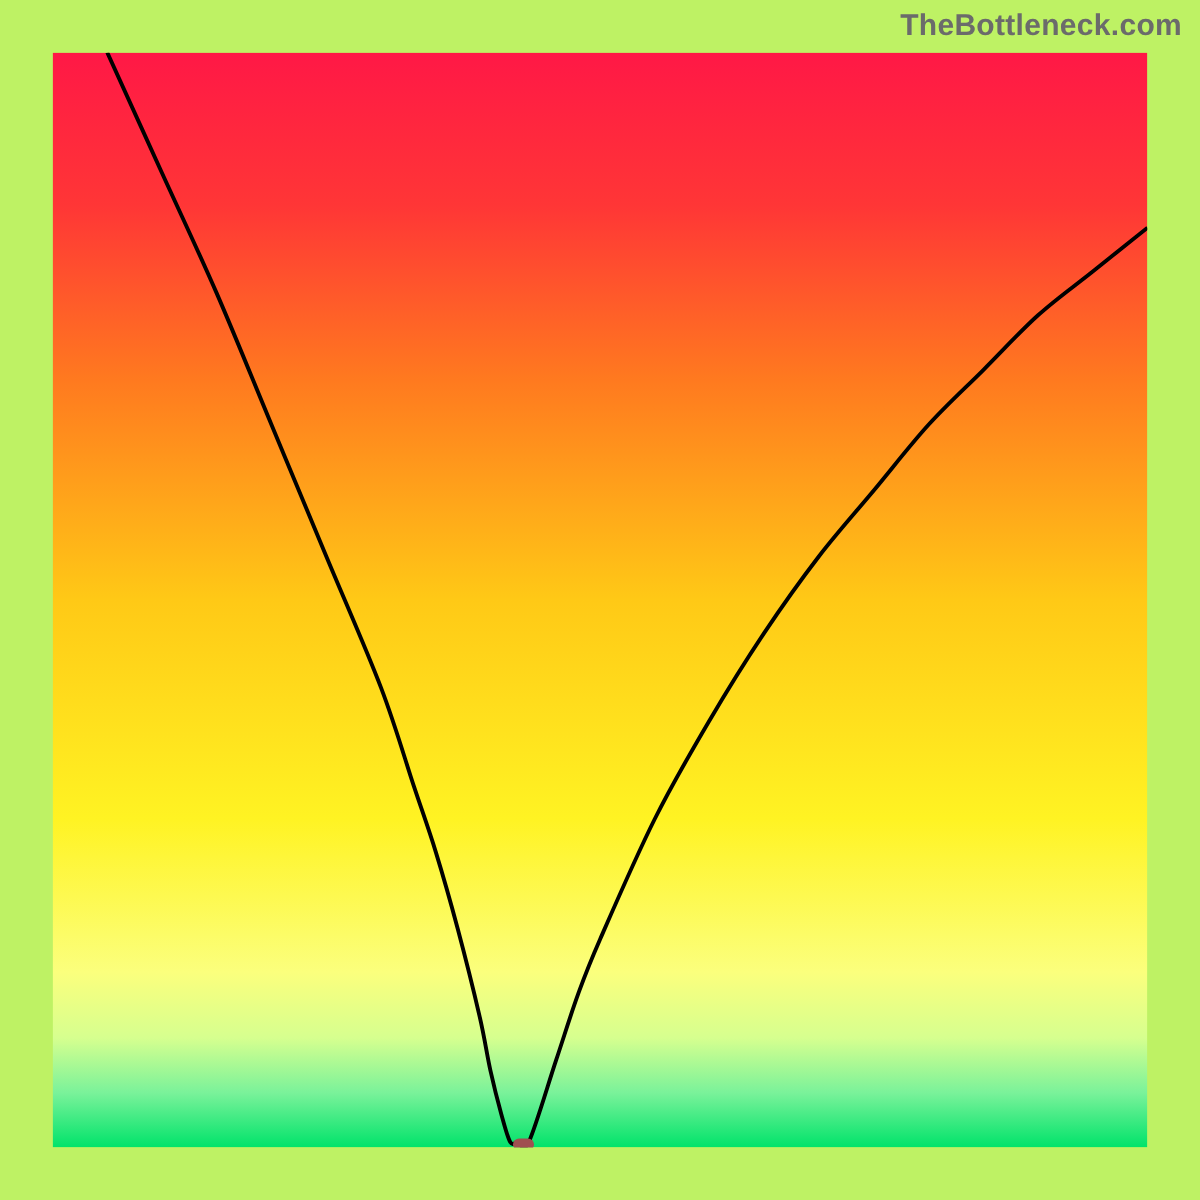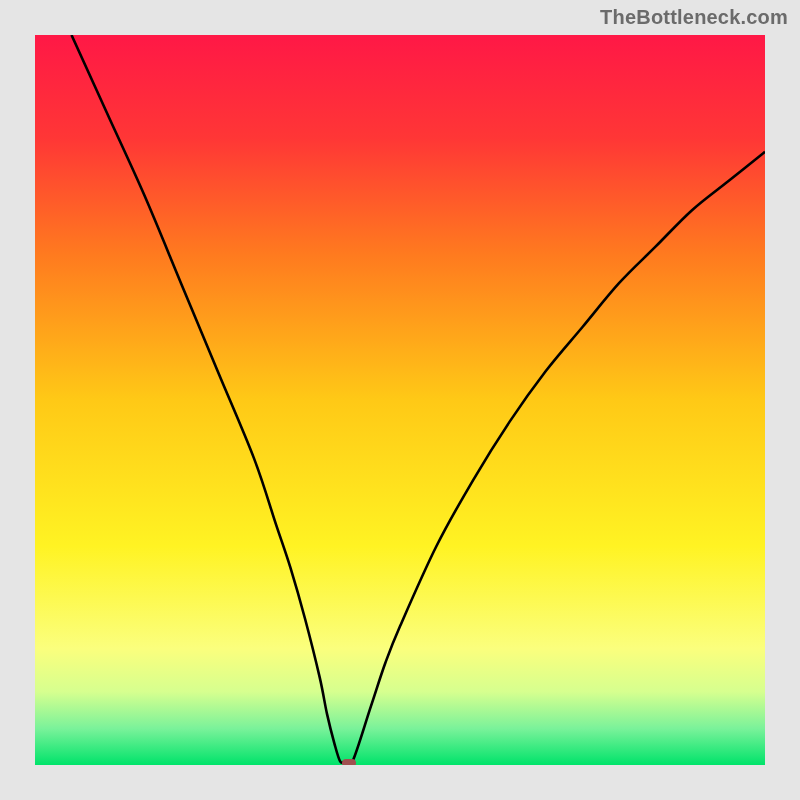--- a/index.html
+++ b/index.html
@@ -9,21 +9,21 @@
     height: 800px;
     background: #000000;
     overflow: hidden;
   }
   .frame {
     position: absolute;
     left: 0;
     top: 0;
     width: 800px;
     height: 800px;
-    background: #e5e5e5;
+    background: #bef264;
   }
   .plot-area {
     position: absolute;
     left: 35px;
     top: 35px;
     width: 730px;
     height: 730px;
     overflow: hidden;
   }
   .gradient {

